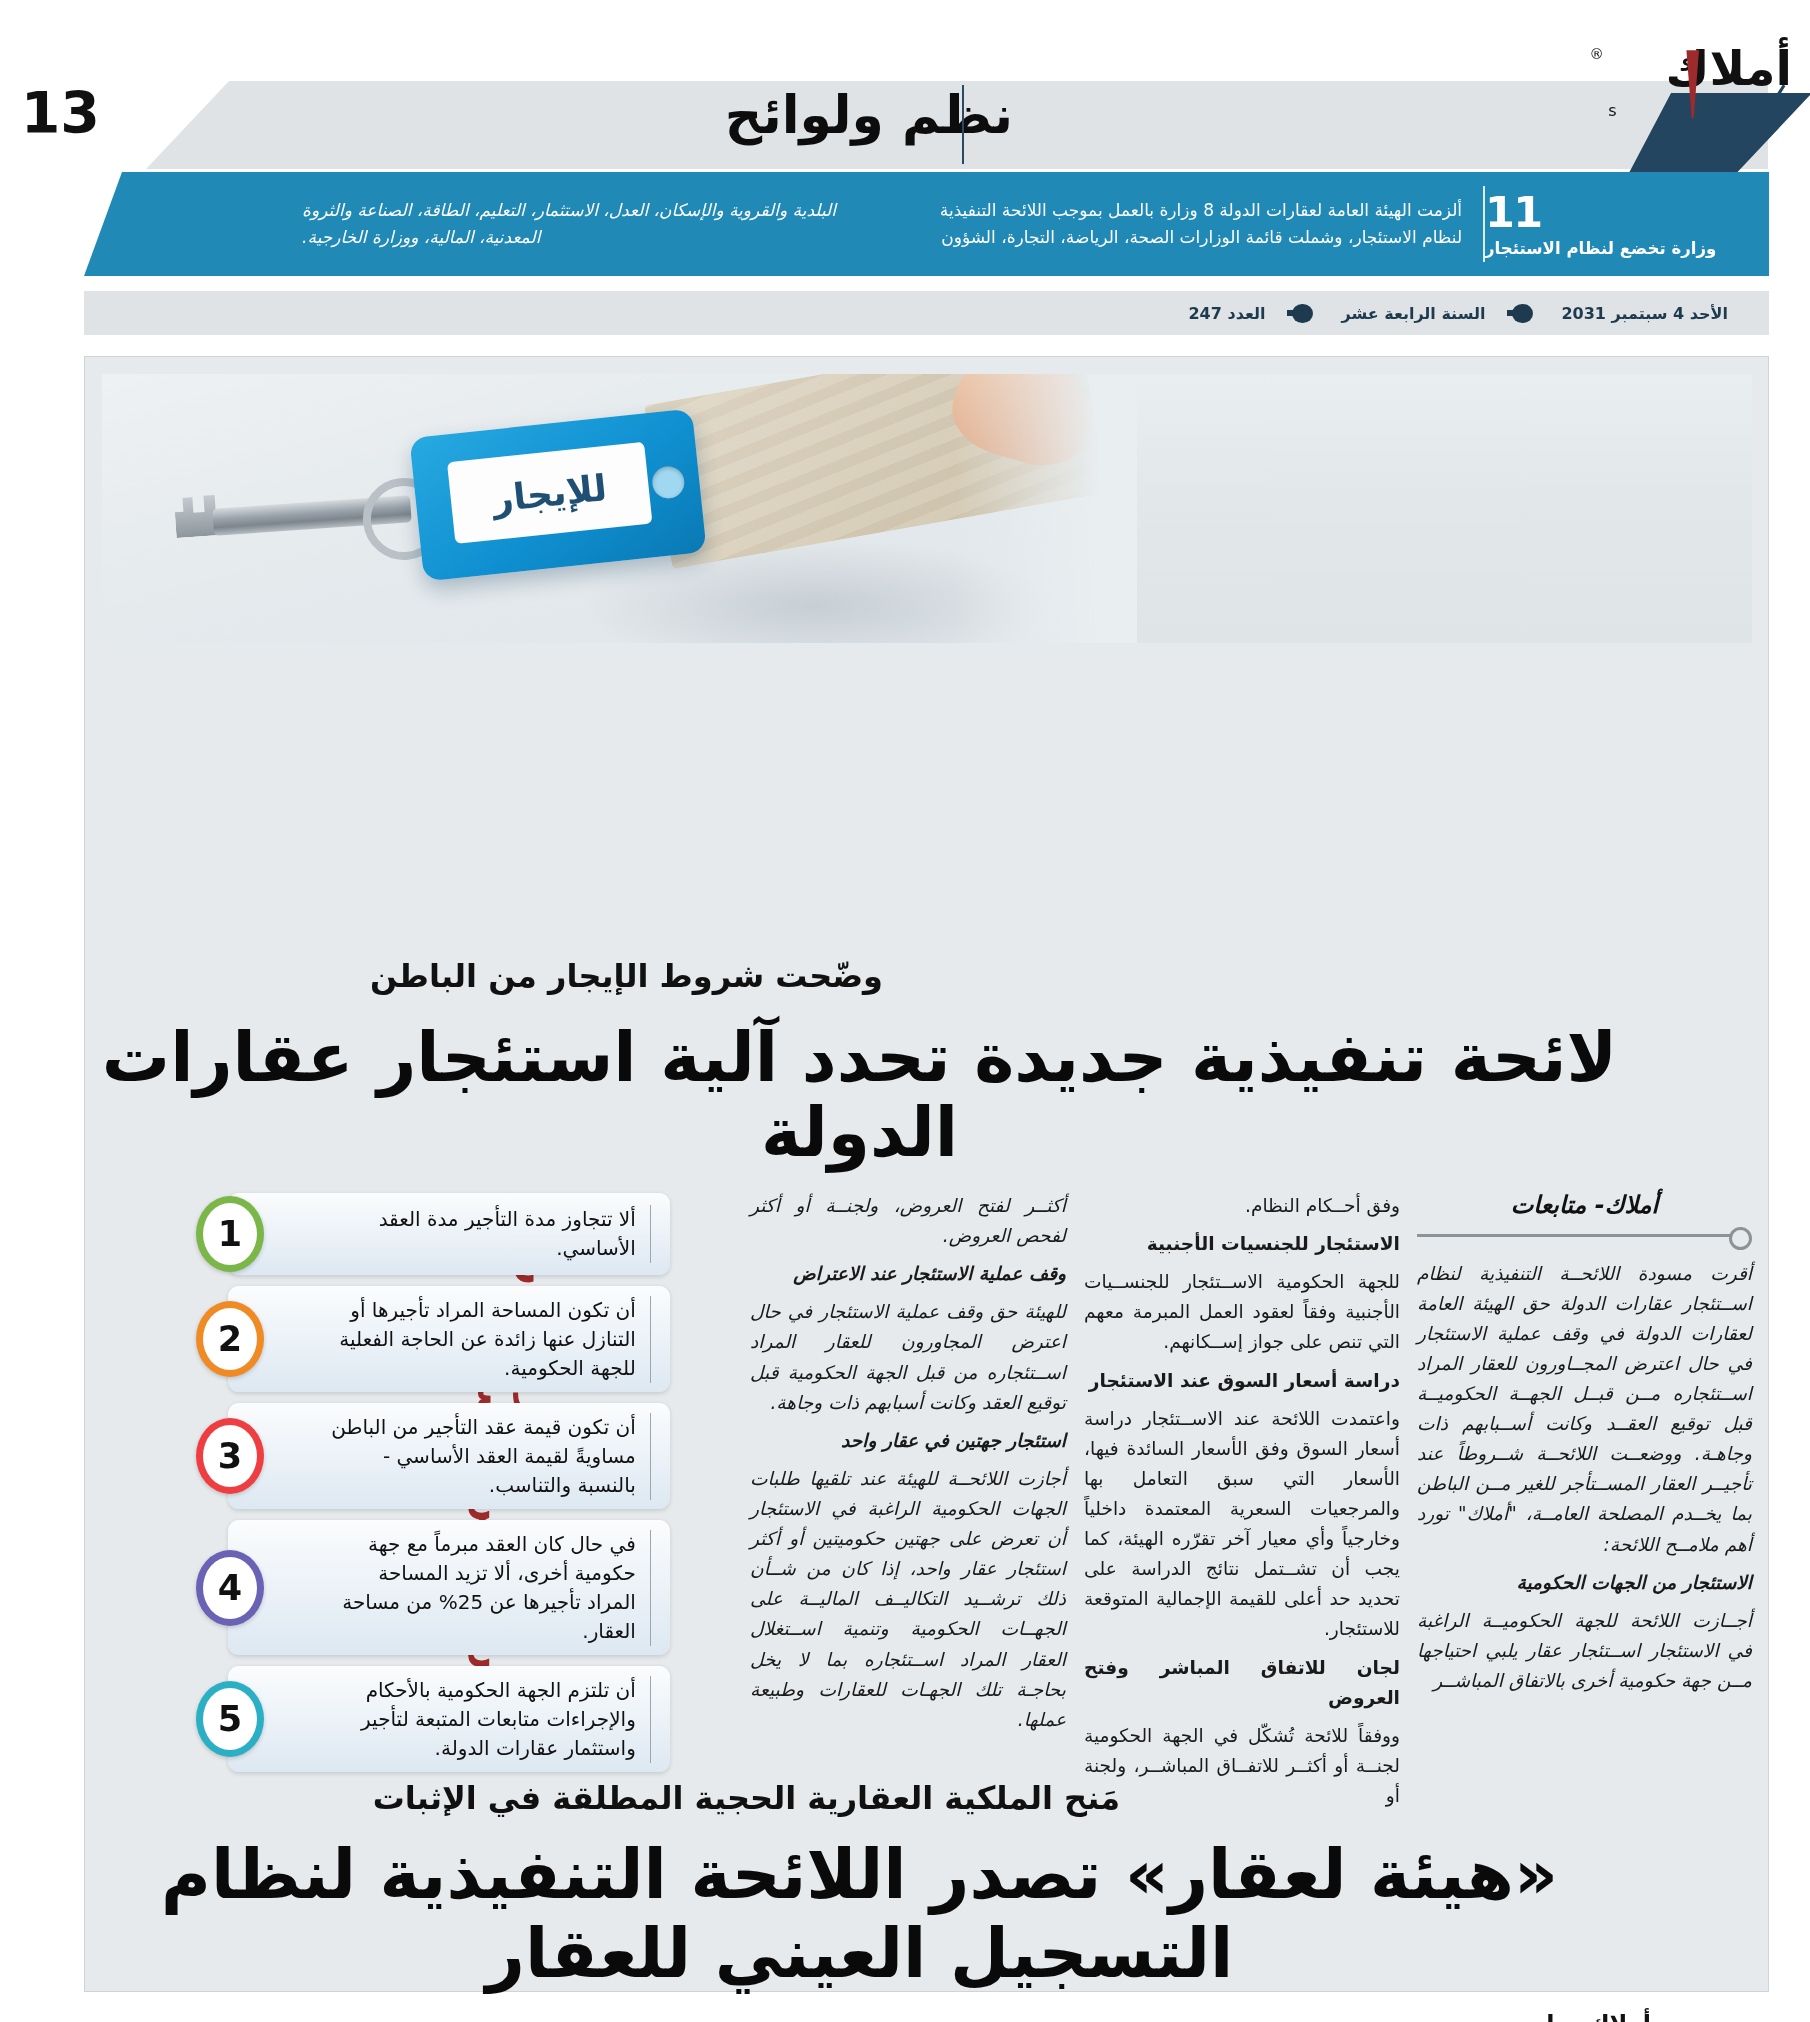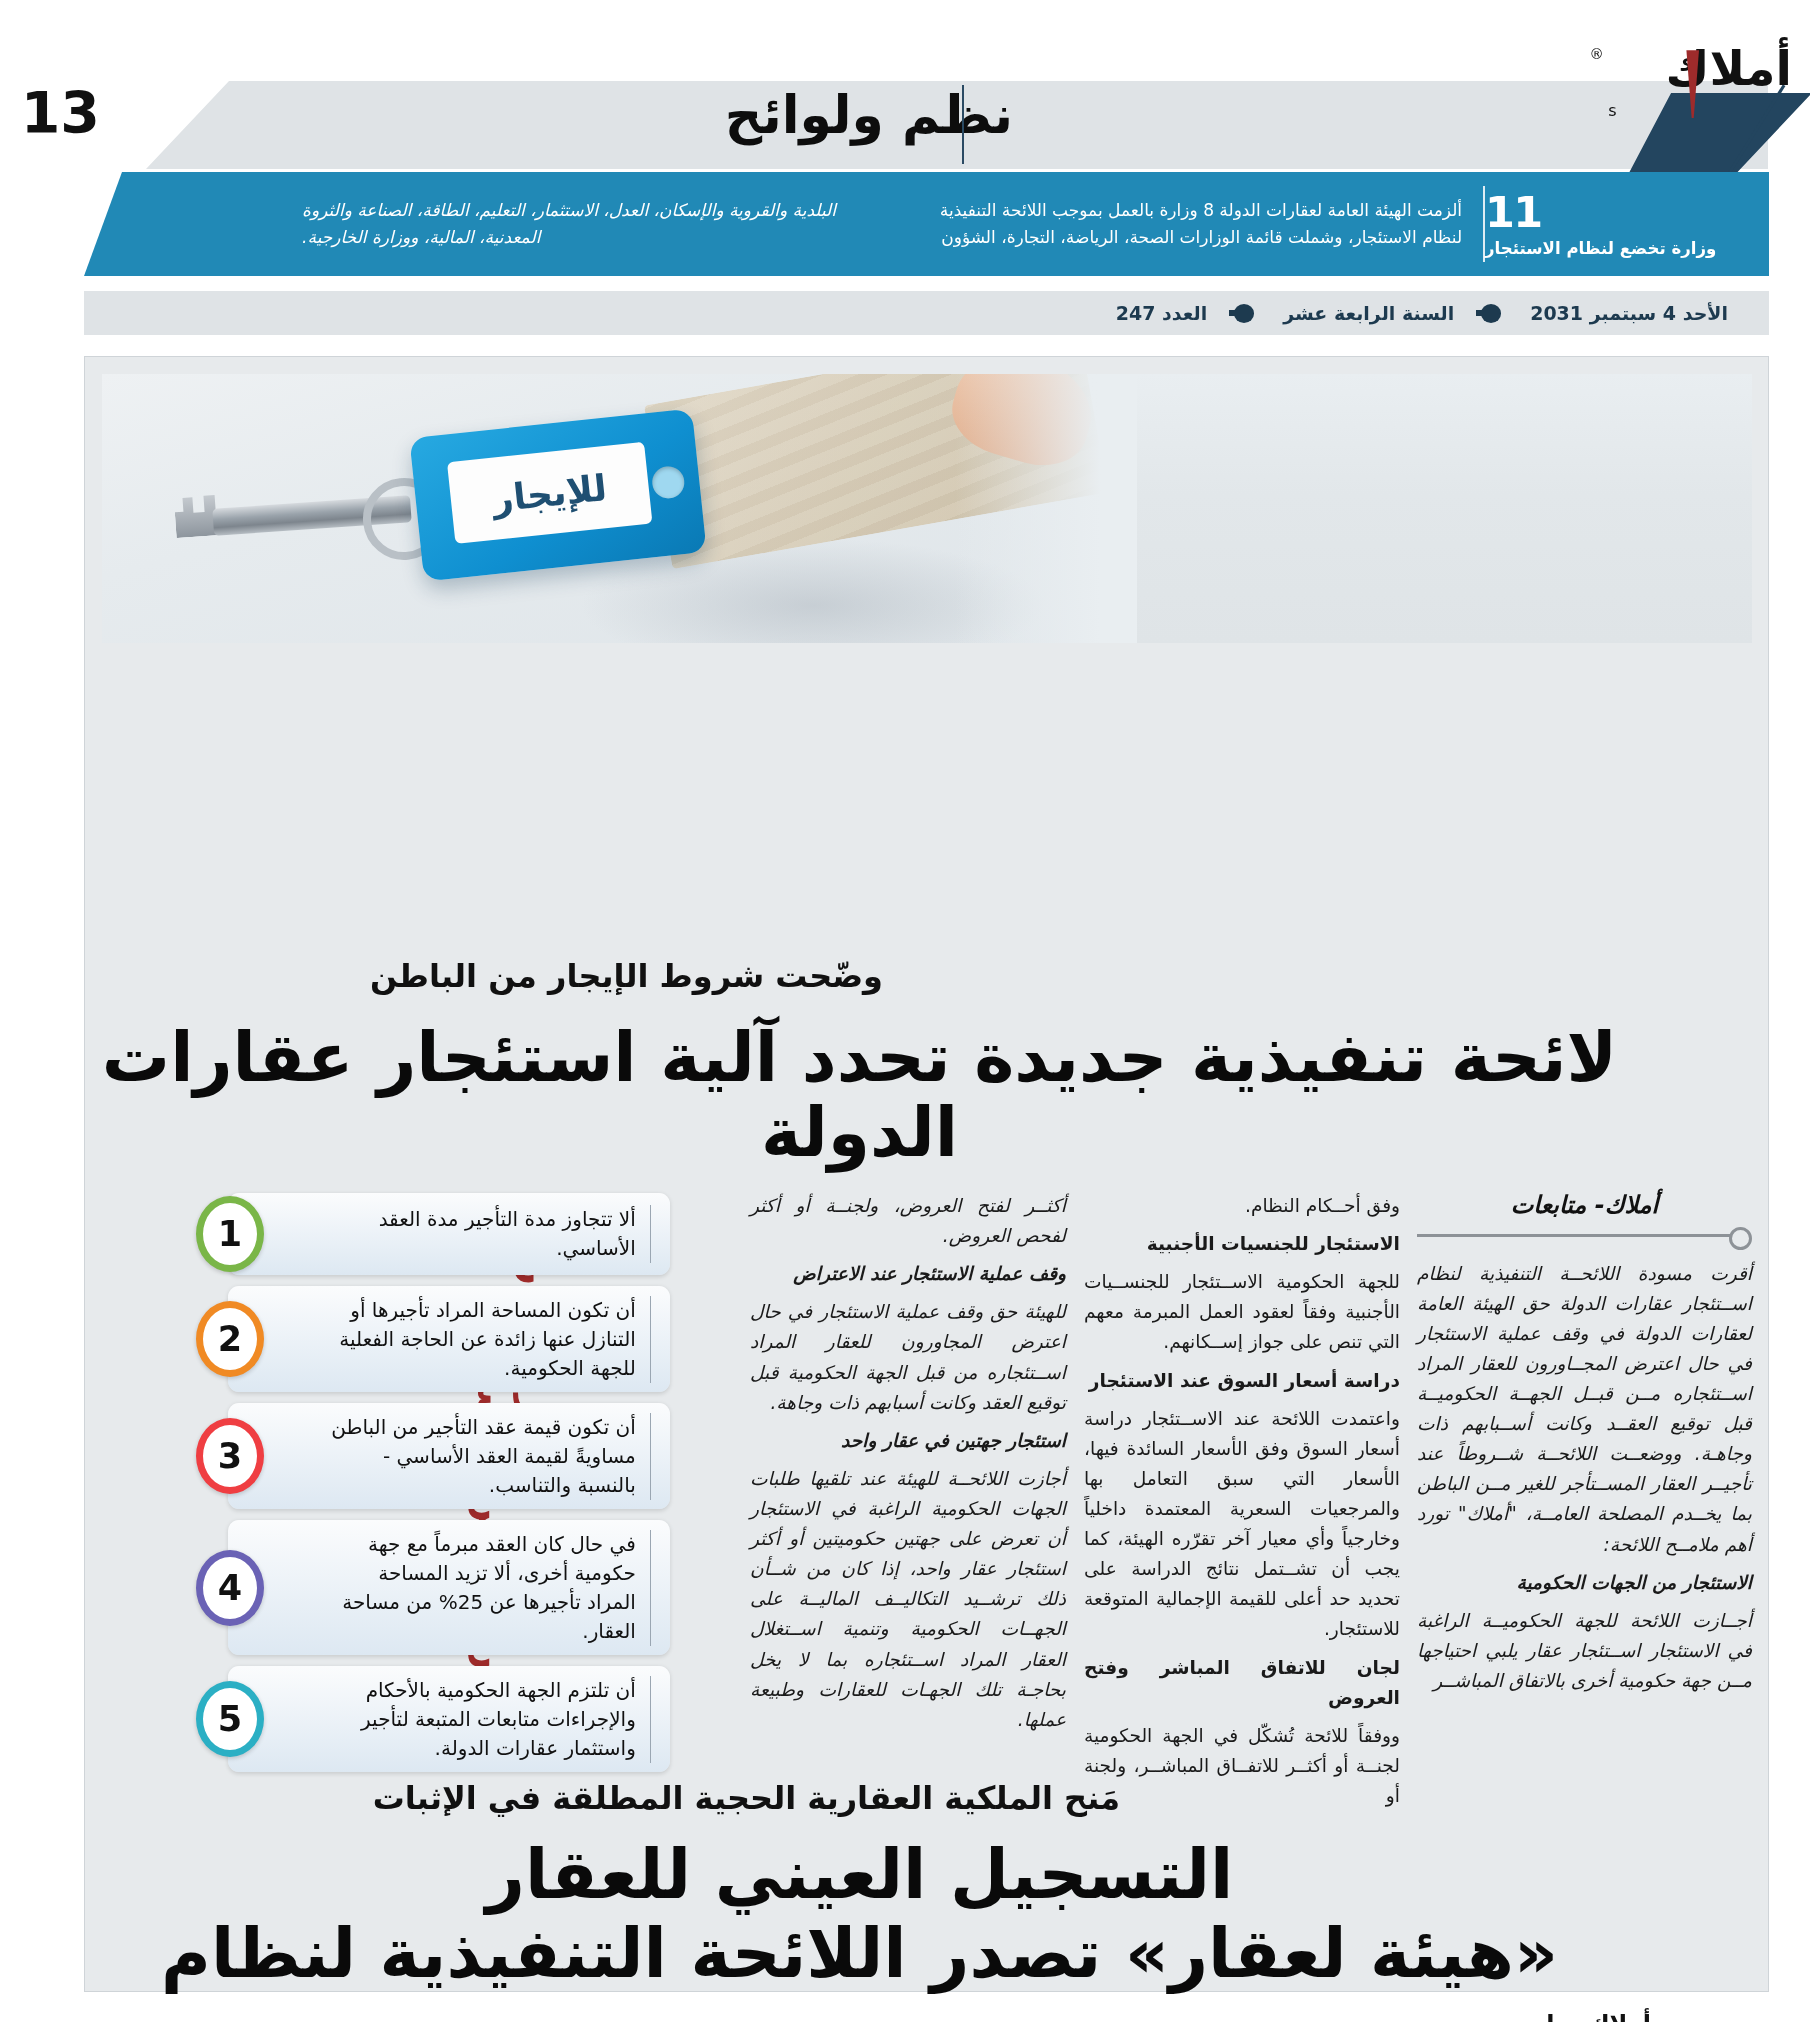--- a/index.html
+++ b/index.html
@@ -74,21 +74,21 @@
   .bb-col { color:#fff; font-size:17px; line-height: 1.60; padding: 0 20.5px; letter-spacing:-0.2px;}
   .bb-col.c1 { width: 569px; text-align:right; }
   .bb-col.c2 { width: 632px; text-align:left;font-style:italic; }
 
   
   .date-strip {
     position:absolute; top: 291px; left: 84px; width: 1685px; height: 44px;
     background:#dfe3e6; display:flex; align-items:center; justify-content:flex-start;
     direction: rtl; padding-right: 19px;
   }
-  .ds-item { font-size: 19px; color:#1d3a4f; font-weight:600; padding: 0 22px; }
+  .ds-item { font-size: 16px; color:#1d3a4f; font-weight:600; padding: 0 22px; }
   .ds-dot { width: 32px; height: 20.5px; position:relative; }
   .ds-dot::before {
     content:""; position:absolute; left: 4.7px; top: 0.8px; width: 20.5px; height: 19px;
     border-radius: 50%; background:#1d3a4f;
   }
   .ds-dot::after {
     content:""; position:absolute; left: 0; top: 7.1px; width: 9.5px; height: 6.3px; background:#1d3a4f;
   }
 
   
@@ -360,22 +360,22 @@
           <div class="col-p">أكثــر لفتح العروض، ولجنــة أو أكثر لفحص العروض.</div>
           <div class="col-p col-sub">وقف عملية الاستئجار عند الاعتراض</div>
           <div class="col-p">للهيئة حق وقف عملية الاستئجار في حال اعترض المجاورون للعقار المراد اســتئجاره من قبل الجهة الحكومية قبل توقيع العقد وكانت أسبابهم ذات وجاهة.</div>
           <div class="col-p col-sub">استئجار جهتين في عقار واحد</div>
           <div class="col-p">أجازت اللائحــة للهيئة عند تلقيها طلبات الجهات الحكومية الراغبة في الاستئجار أن تعرض على جهتين حكوميتين أو أكثر استئجار عقار واحد، إذا كان من شــأن ذلك ترشــيد التكاليــف الماليــة على الجهــات الحكومية وتنمية اســتغلال العقار المراد اســتئجاره بما لا يخل بحاجـة تلك الجهـات للعقارات وطبيعة عملها.</div>
         </div>
     </div>
 
     <div class="hl2-kicker">مَنح الملكية العقارية الحجية المطلقة في الإثبات</div>
     <div class="hl2-main">
+      <div>«هيئة لعقار» تصدر اللائحة التنفيذية لنظام</div>
       <div>التسجيل العيني للعقار</div>
-      <div>«هيئة لعقار» تصدر اللائحة التنفيذية لنظام</div>
     </div>
 
     <div class="art2-col art2-c1">
       <div class="col-byline">أملاك- واس</div>
 
     </div>
     <div class="art2-col art2-c2">
       
     </div>
     <div class="art2-col art2-c3">

